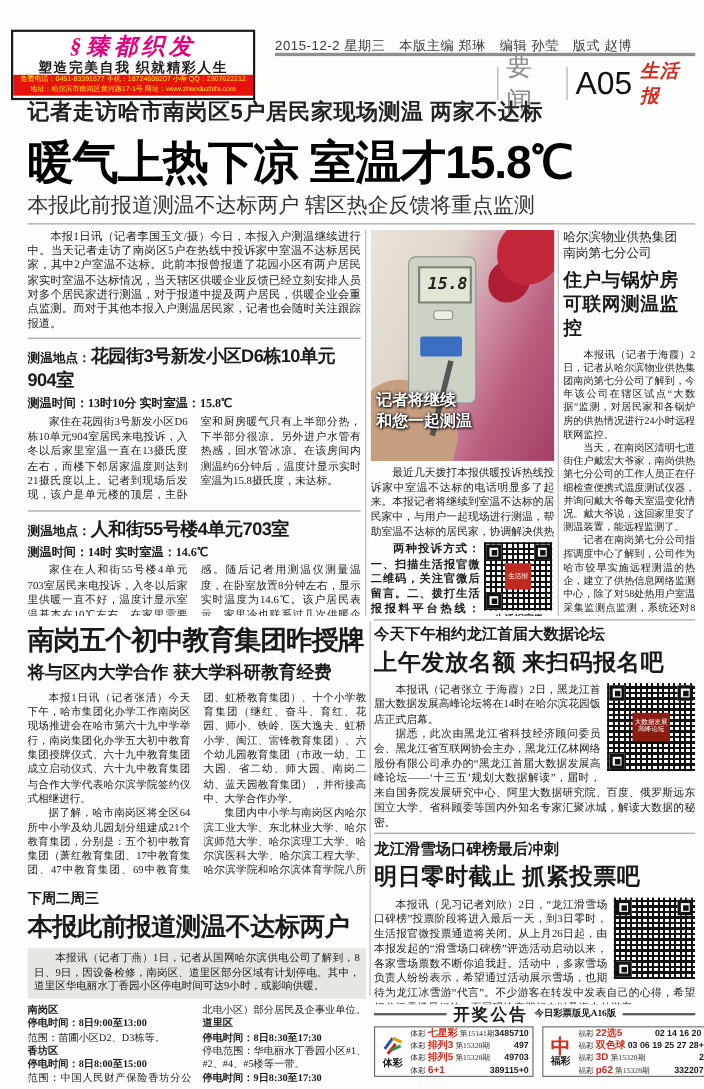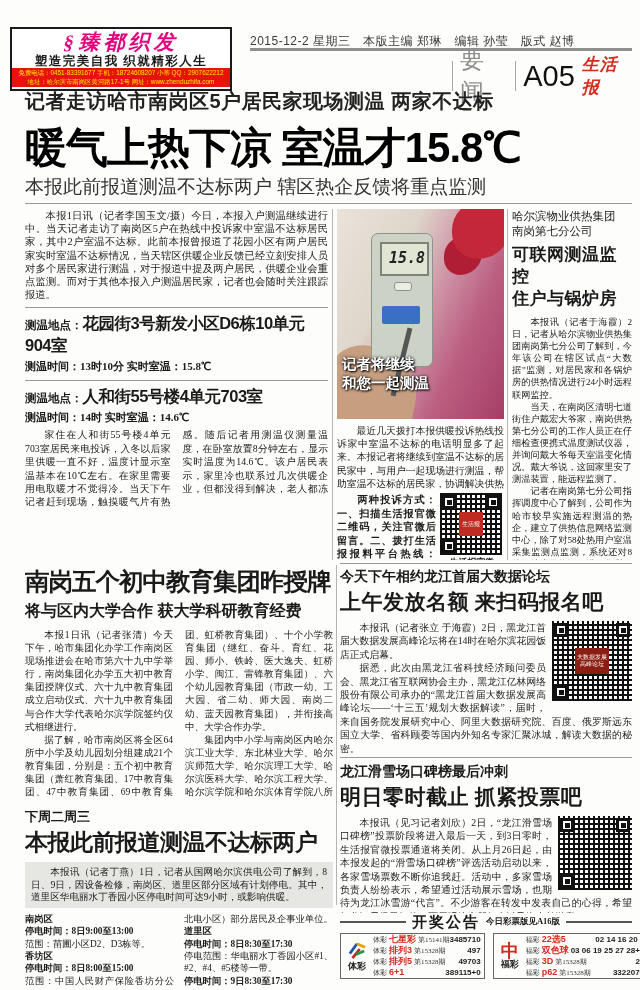--- a/index.html
+++ b/index.html
@@ -161,20 +161,21 @@
   <div id="deck" class="abs sans">本报此前报道测温不达标两户 辖区热企反馈将重点监测</div>
   <div class="rule-h" style="left:25px;top:203px;width:607px;"></div>
 
   <div id="lead-left" class="abs">
     <div id="lead-intro" class="jt ind">本报1日讯（记者李国玉文/摄）今日，本报入户测温继续进行中。当天记者走访了南岗区5户在热线中投诉家中室温不达标居民家，其中2户室温不达标。此前本报曾报道了花园小区有两户居民家实时室温不达标情况，当天辖区供暖企业反馈已经立刻安排人员对多个居民家进行测温，对于报道中提及两户居民，供暖企业会重点监测。而对于其他本报入户测温居民家，记者也会随时关注跟踪报道。</div>
     <div class="spot">
       <div class="spot-h">
         <span class="lbl">测温地点：</span><span class="plc">花园街3号新发小区D6栋10单元904室</span>
       </div>
       <div class="spot-meta">测温时间：13时10分 实时室温：15.8℃</div>
+      <div class="twocol spot-body body-s jt ind">家住在花园街3号新发小区D6栋10单元904室居民来电投诉，入冬以后家里室温一直在13摄氏度左右，而楼下邻居家温度则达到21摄氏度以上。记者到现场后发现，该户是单元楼的顶层，主卧室和厨房暖气只有上半部分热，下半部分很凉。另外进户水管有热感，回水管冰凉。在该房间内测温约6分钟后，温度计显示实时室温为15.8摄氏度，未达标。</div>
     </div>
     <div class="spot">
       <div class="spot-h">
         <span class="lbl">测温地点：</span><span class="plc">人和街55号楼4单元703室</span>
       </div>
       <div class="spot-meta">测温时间：14时 实时室温：14.6℃</div>
       <div class="twocol spot-body body-s jt ind">家住在人和街55号楼4单元703室居民来电投诉，入冬以后家里供暖一直不好，温度计显示室温基本在10℃左右。在家里需要用电取暖才不觉得冷。当天下午记者赶到现场，触摸暖气片有热感。随后记者用测温仪测量温度，在卧室放置8分钟左右，显示实时温度为14.6℃。该户居民表示，家里冷也联系过几次供暖企业，但都没得到解决，老人都冻感冒了，希望最近能帮助再调整一下温度。</div>
     </div>
   </div>
 
@@ -211,22 +212,22 @@
   </div>
 
   <div class="rule-v" style="left:507px;top:209px;height:351px;"></div>
 
   <div id="lead-right" class="abs">
     <div class="kick sans">
       <div>哈尔滨物业供热集团</div>
       <div>南岗第七分公司</div>
     </div>
     <div class="hl">
+      <div>住户与锅炉房</div>
       <div>可联网测温监控</div>
-      <div>住户与锅炉房</div>
     </div>
     <p class="jt ind">本报讯（记者于海霞）2日，记者从哈尔滨物业供热集团南岗第七分公司了解到，今年该公司在辖区试点“大数据”监测，对居民家和各锅炉房的供热情况进行24小时远程联网监控。</p>
     <p class="jt ind">当天，在南岗区清明七道街住户戴宏大爷家，南岗供热第七分公司的工作人员正在仔细检查便携式温度测试仪器，并询问戴大爷每天室温变化情况。戴大爷说，这回家里安了测温装置，能远程监测了。</p>
     <p class="jt ind">记者在南岗第七分公司指挥调度中心了解到，公司作为哈市较早实施远程测温的热企，建立了供热信息网络监测中心，除了对58处热用户室温采集监测点监测，系统还对8处锅炉房供热运行进行监测，管理人员可以根据情况调整供热。经过多年的运行和更新换代，目前已实现住户室温的远程在线监测。</p>
   </div>
 
   <div id="edu" class="abs">
     <div class="hl">南岗五个初中教育集团昨授牌</div>
     <div class="deck sans">将与区内大学合作 获大学科研教育经费</div>
     <div class="bd jt">

